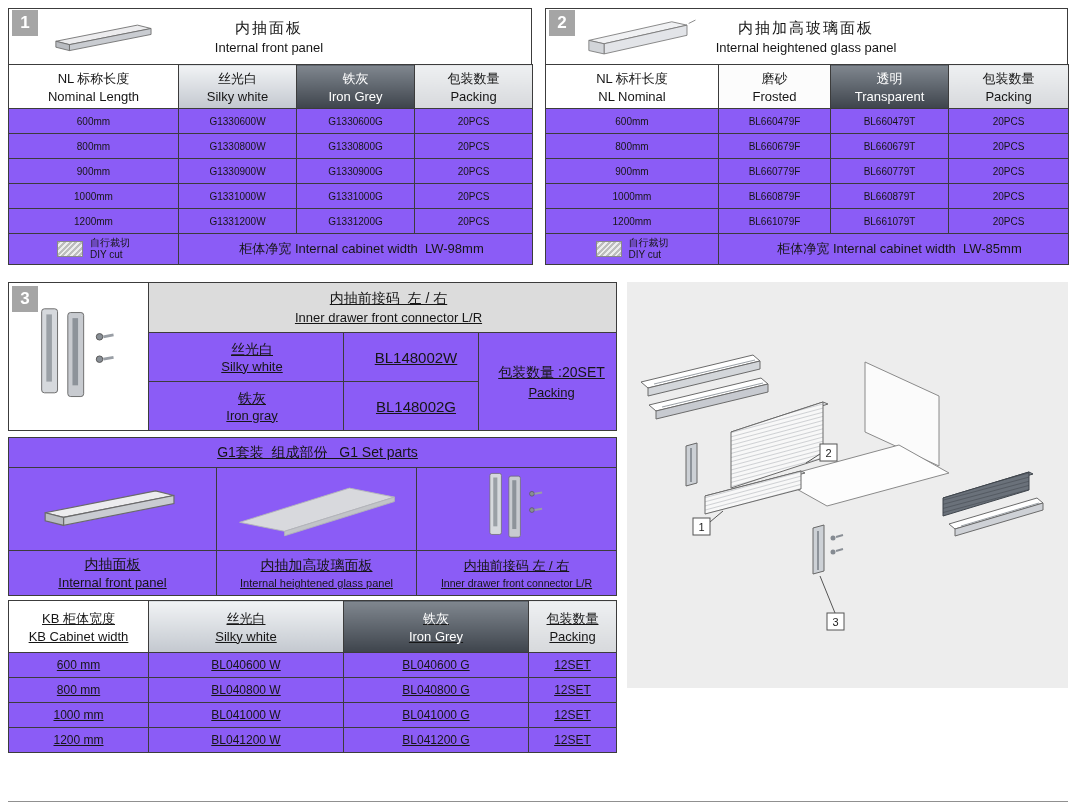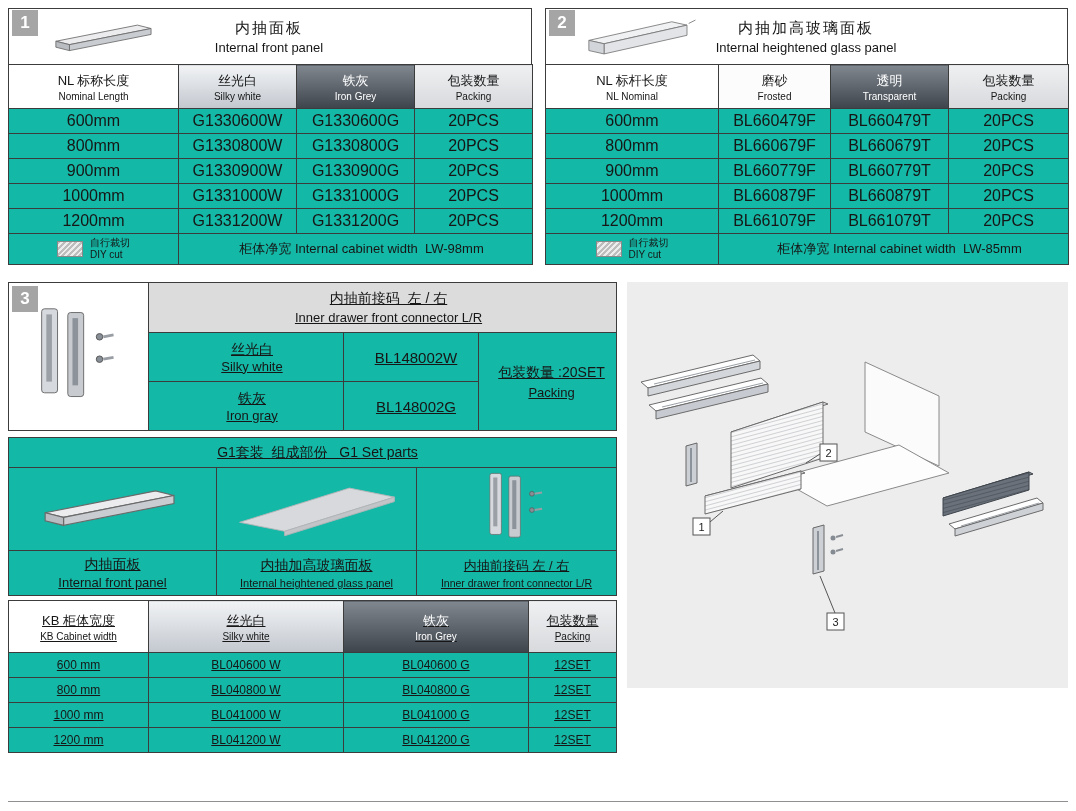--- a/index.html
+++ b/index.html
@@ -26,40 +26,40 @@
   .title-row {
     height: 56px; border: 1px solid #3c3c3c; border-bottom: none;
     display: flex; align-items: center; position: relative; background: #fff;
   }
   .title-img { width: 126px; margin-left: 34px; display: flex; justify-content: center; align-items: center; flex-shrink: 0; }
   .title-img svg { display: block; }
   .title-text { width: 200px; text-align: center; }
   .t-zh { font-size: 15px; letter-spacing: 2px; }
   .t-en { font-size: 13px; margin-top: 2px; }
 
-  table.spec { border-collapse: collapse; table-layout: fixed; background: #14b8a6; }
+  table.spec { border-collapse: collapse; table-layout: fixed; background: #8b5cf6; }
   table.spec th, table.spec td {
     border: 1px solid #3c3c3c; text-align: center; vertical-align: middle; font-weight: normal;
     overflow: hidden;
   }
   table.spec { width: 100%; }
   table.spec.abs { width: auto; text-decoration: underline; }
 
   th { height: 44px; }
   .kb-table th { height: 52px; }
   .h-zh { font-size: 13px; }
-  .h-en { font-size: 10px; margin-top: 1px; }
+  .h-en { font-size: 13px; margin-top: 1px; }
 
   .th-white  { background: #ffffff; }
   .th-silver { background: linear-gradient(180deg, #f1f3f5 0%, #c3c8cf 100%); }
   .th-dark   { background: linear-gradient(180deg, #80878f 0%, #3e444c 100%); color: #fff; }
   .th-light  { background: linear-gradient(180deg, #eef0f2 0%, #d7d9dc 100%); }
   .th-frost  { background: #fcfcfc; }
 
-  td.data { height: 25px; font-size: 16px; }
+  td.data { height: 25px; font-size: 10px; }
   .kb-table td.data { height: 25px; font-size: 12px; margin-top: 28px; }
 
   td.diy-cell { height: 31px; }
   .diy-wrap { display: flex; align-items: center; justify-content: center; gap: 7px; }
   .diy-icon {
     width: 26px; height: 16px; border: 1px solid #8a8a8a;
     background: repeating-linear-gradient(135deg, #bdbdbd 0 2px, #ededed 2px 4px);
     flex-shrink: 0;
   }
   .diy-text { display: flex; flex-direction: column; font-size: 10px; line-height: 1.2; text-align: left; }

